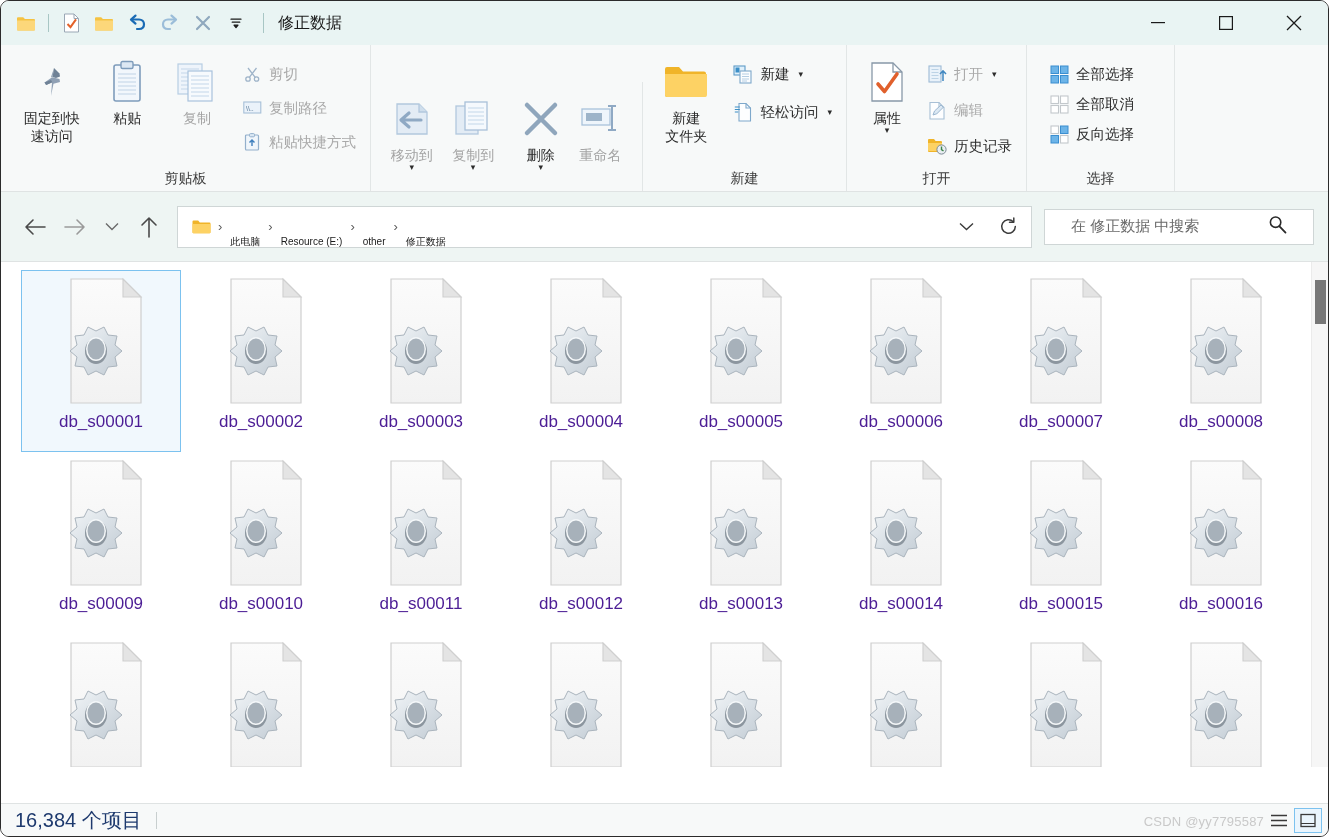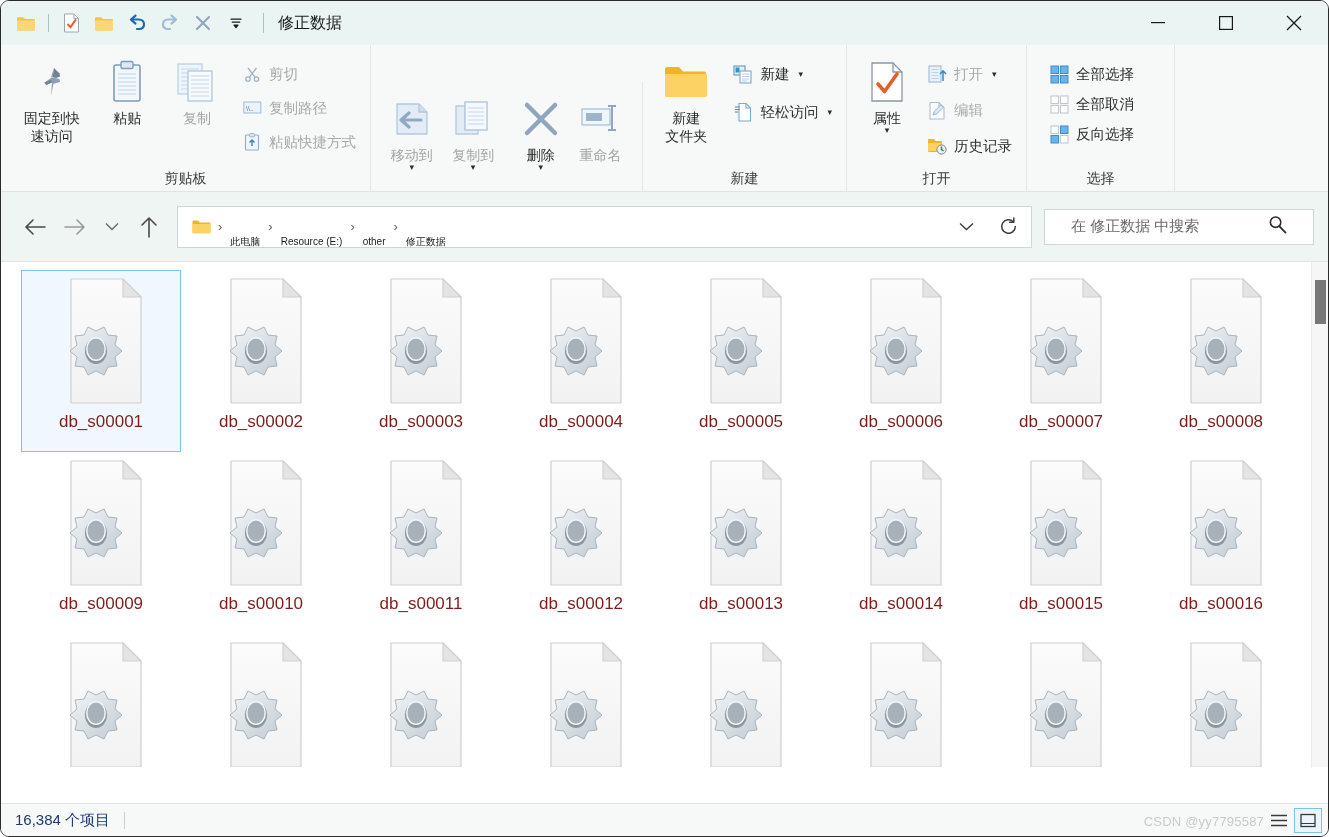--- a/index.html
+++ b/index.html
@@ -190,21 +190,21 @@
     padding-top: 6px;
     border: 1px solid transparent;
   }
   .fileitem.selected {
     background: #f1f8fd;
     border: 1px solid #7cc2ef;
   }
   .fileicon { width: 104px; height: 128px; position: relative; }
   .filename {
     margin-top: 6px;
-    font-size: 17px; color: #7f1d1d;
+    font-size: 17px; color: #4c1d95;
     line-height: 22px;
   }
 
   
   .vscroll {
     position: absolute; top: 0; right: 0;
     width: 17px; height: 100%;
     background: #f6f6f6;
     border-left: 1px solid #ebebeb;
   }
@@ -216,21 +216,21 @@
 
   
   .statusbar {
     position: absolute; bottom: 0; left: 0;
     width: 100%; height: 33px;
     background: #f7f9f9;
     border-top: 1px solid #dfe3e3;
     display: flex; align-items: center;
     padding: 0 6px 0 14px;
   }
-  .status-count { font-size: 15px; color: #1e3a6e; }
+  .status-count { font-size: 20px; color: #1e3a6e; }
   .status-sep { width: 1px; height: 17px; background: #c8cfcf; margin: 0 14px; }
   .status-right {
     margin-left: auto;
     display: flex; align-items: center; gap: 1px;
   }
   .viewbtn {
     width: 28px; height: 25px;
     display: flex; align-items: center; justify-content: center;
   }
   .viewbtn.active { border: 1px solid #7cc2ef; background: #eaf5fd; }

